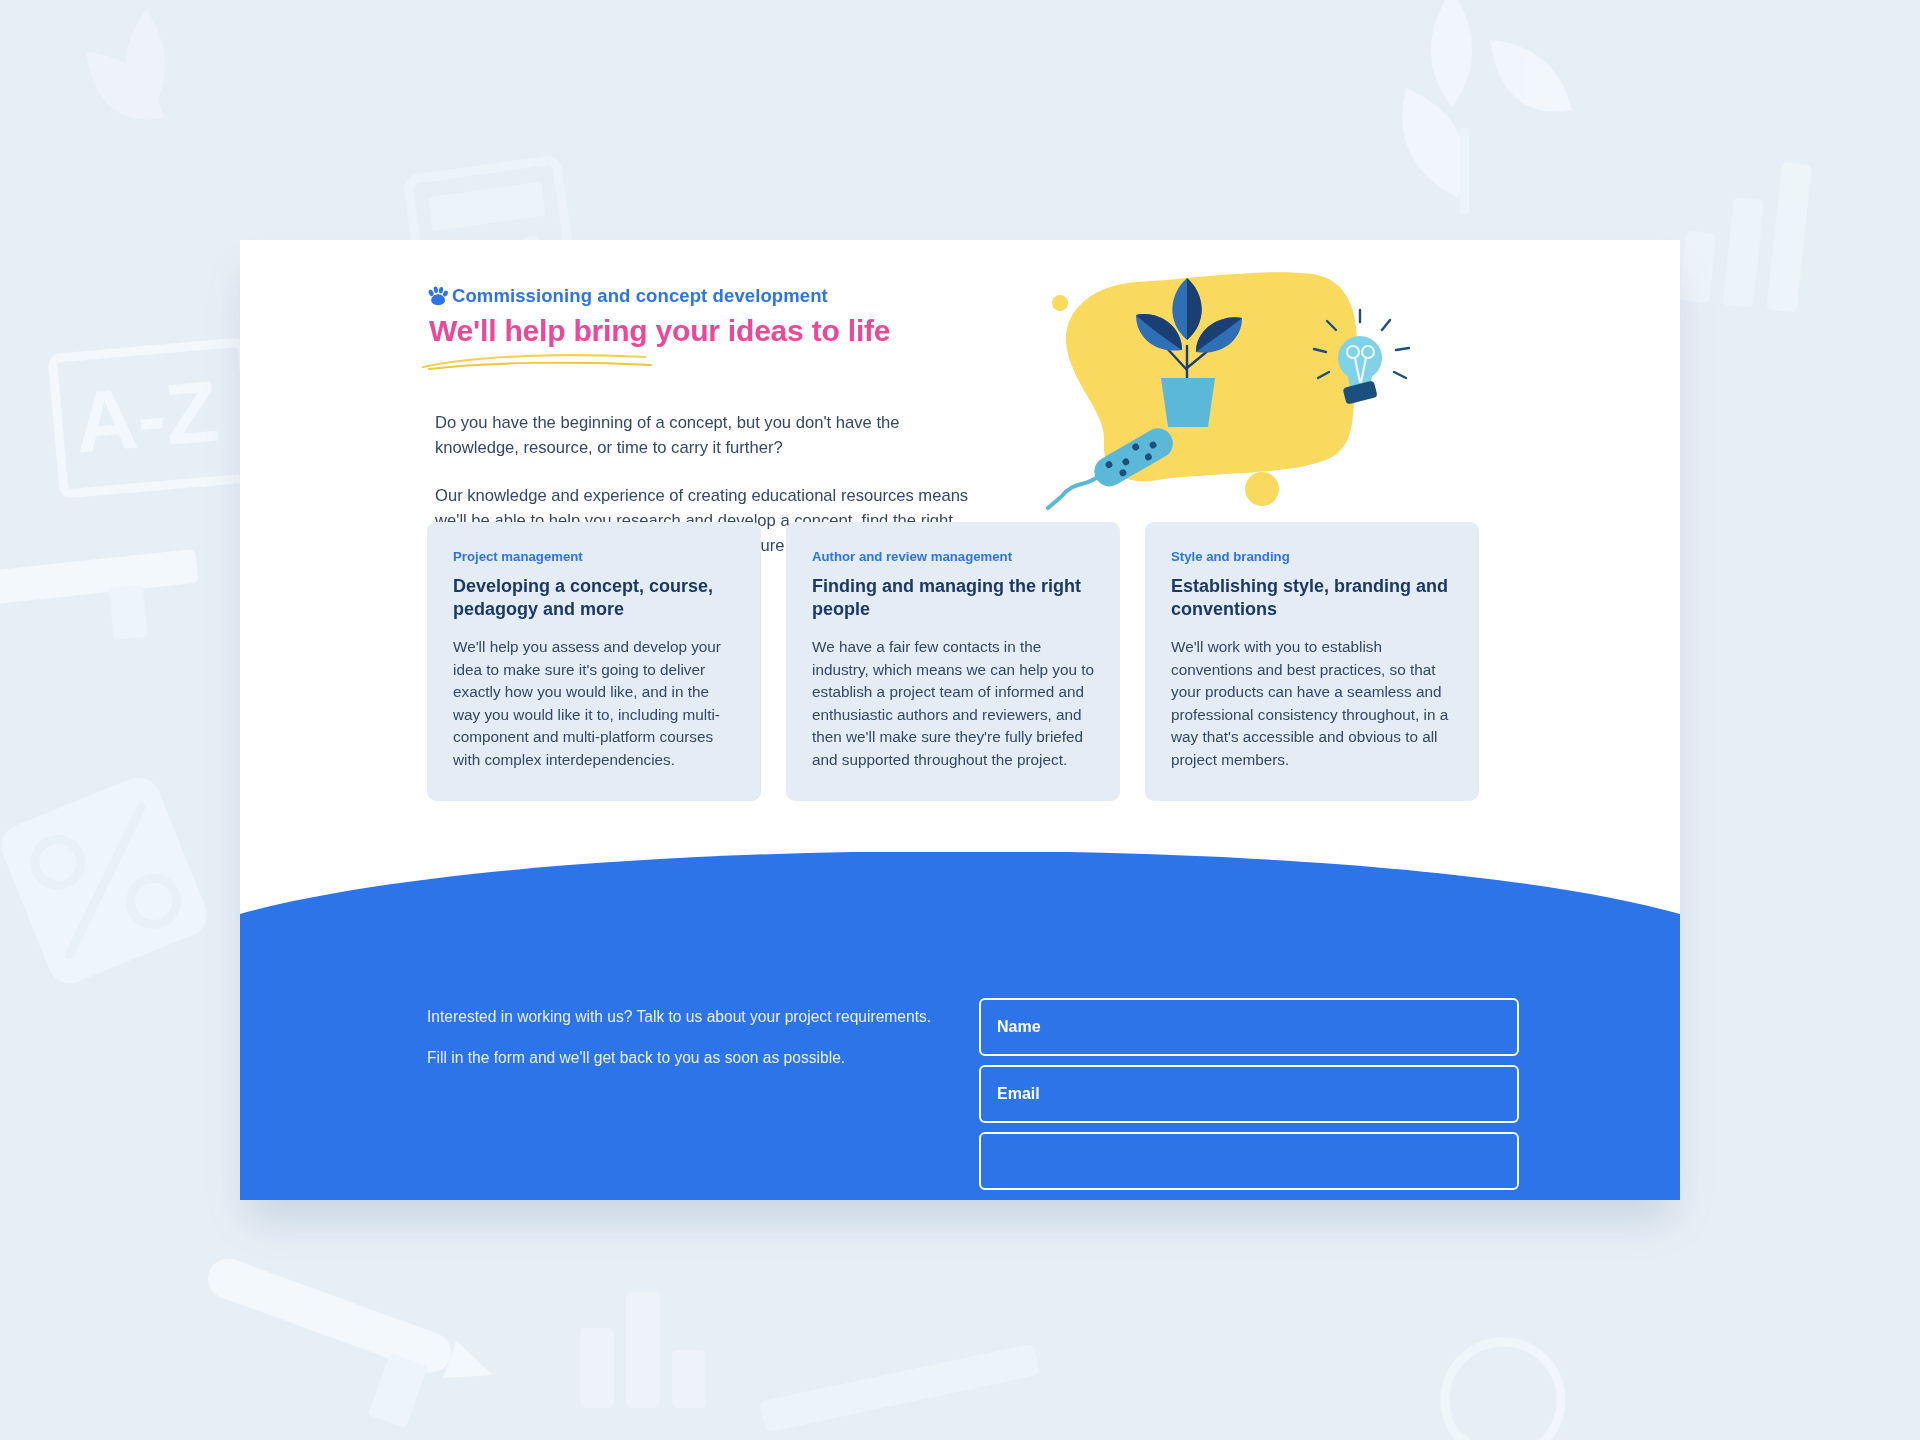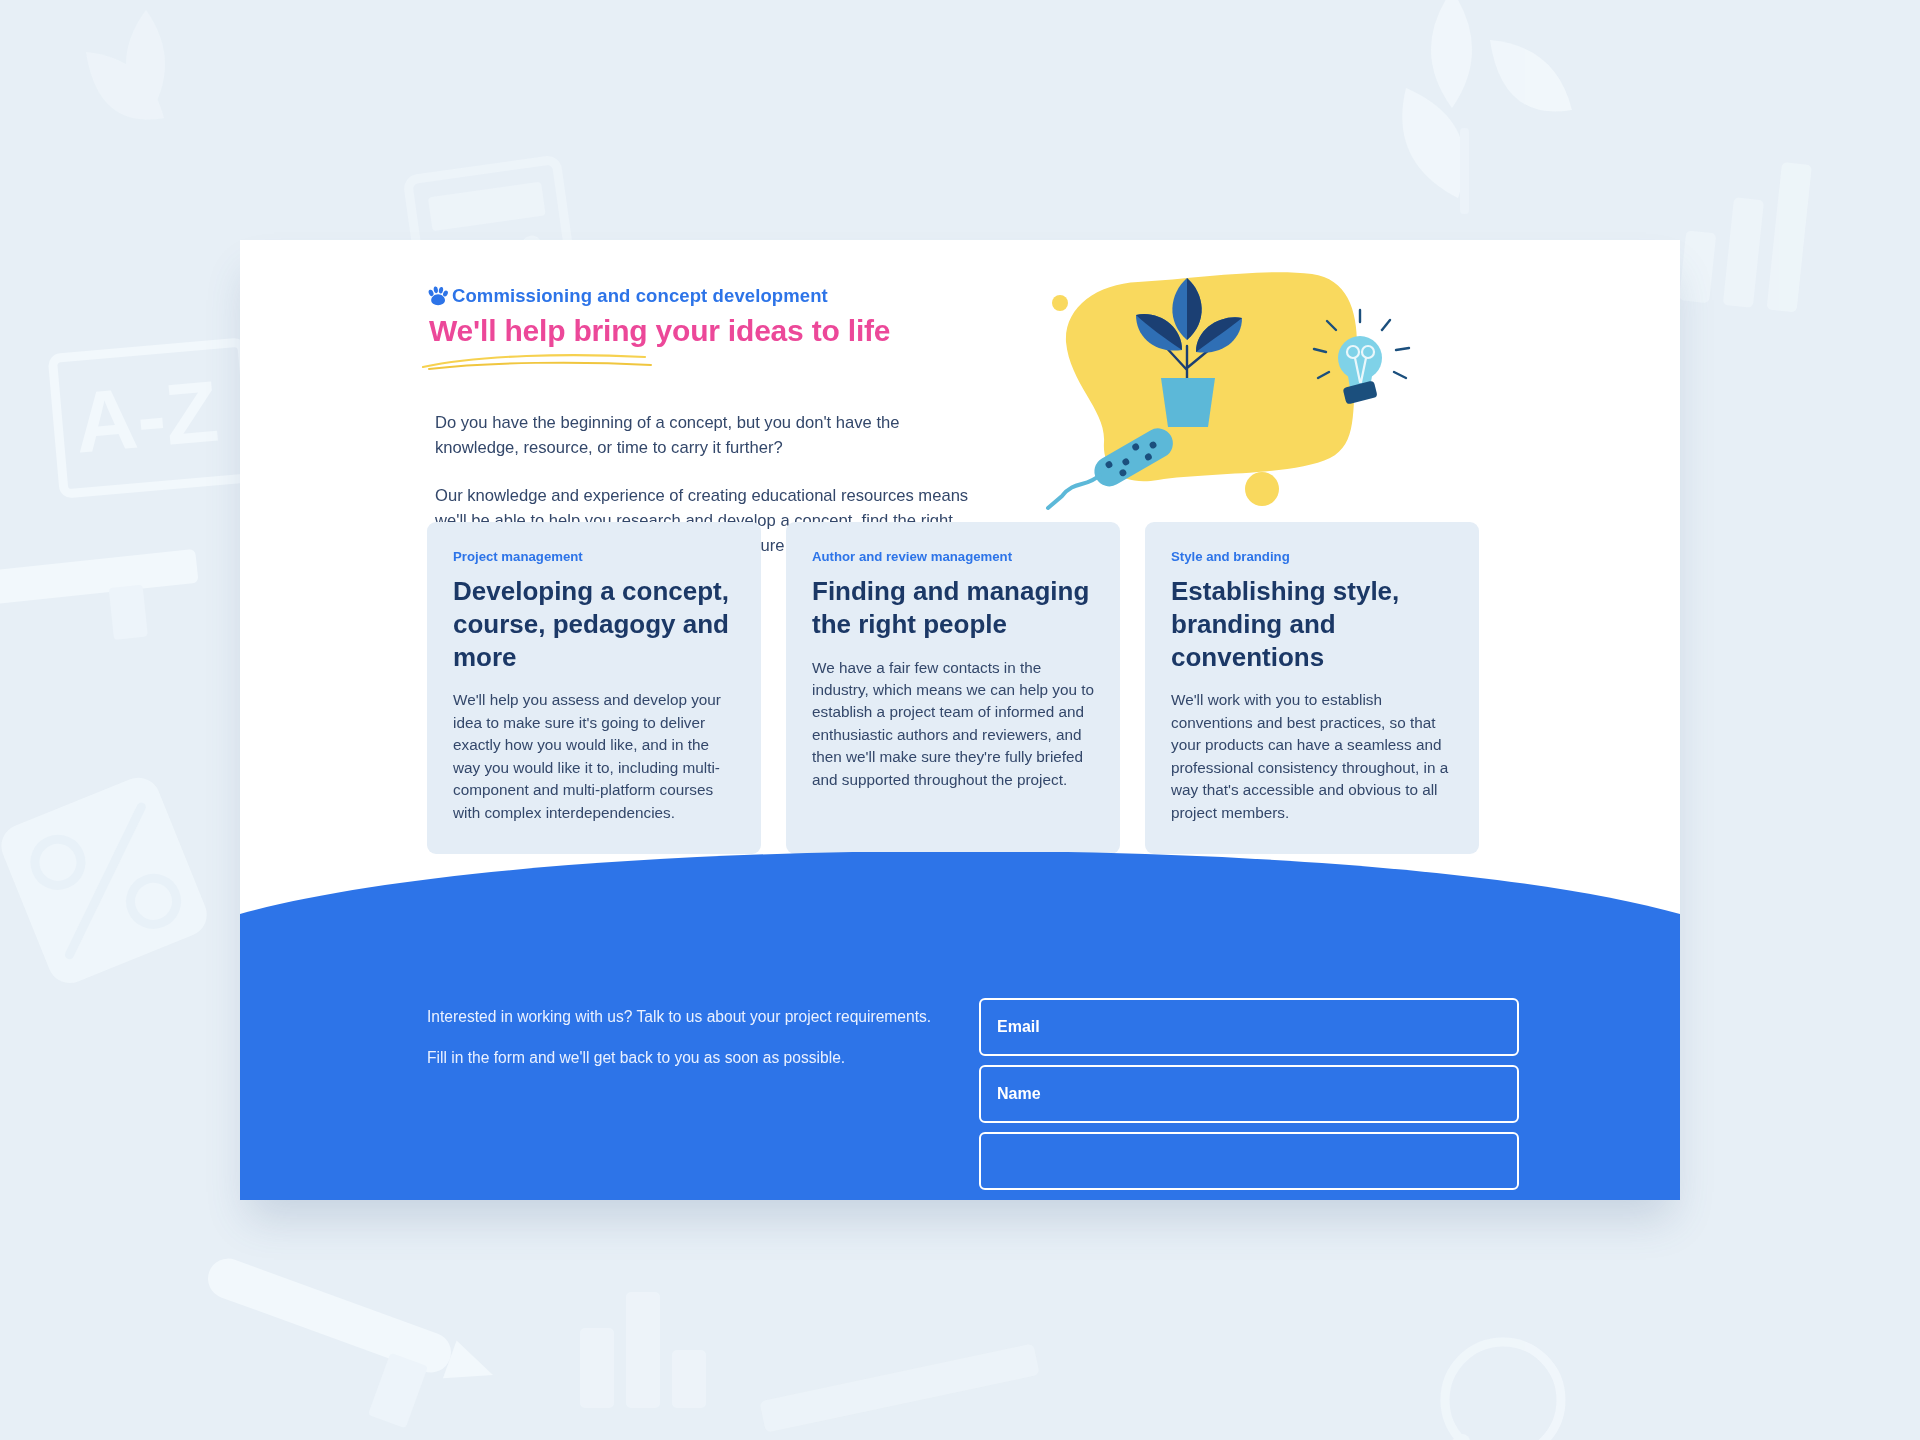--- a/index.html
+++ b/index.html
@@ -117,21 +117,21 @@
 
   .card-kicker {
     color: #2d74e8;
     font-size: 13.2px;
     font-weight: 700;
     margin-bottom: 11px;
   }
 
   .card-title {
     color: #1b3866;
-    font-size: 26px;
+    font-size: 18px;
     font-weight: 700;
     line-height: 1.26;
     margin-bottom: 16px;
   }
 
   .card-body {
     color: #33476a;
     font-size: 15.3px;
     line-height: 1.47;
   }
@@ -410,20 +410,20 @@
       <path fill="#2d74e8" d="M0 62 C 300 -22, 1140 -22, 1440 62 L1440 348 L0 348 Z"></path>
     </svg>
 
     <div class="contact-inner">
       <div class="contact-left">
         <p>Interested in working with us? Talk to us about your project requirements.</p>
         <p>Fill in the form and we'll get back to you as soon as possible.</p>
       </div>
 
       <form class="contact-form">
+        <input class="form-field" type="text" placeholder="Name" style="">
         <input class="form-field" type="email" placeholder="Email" style="">
-        <input class="form-field" type="text" placeholder="Name" style="">
         <input class="form-field" type="text" placeholder="" style="">
       </form>
     </div>
   </div>
 
 </div>
 
 </body></html>

